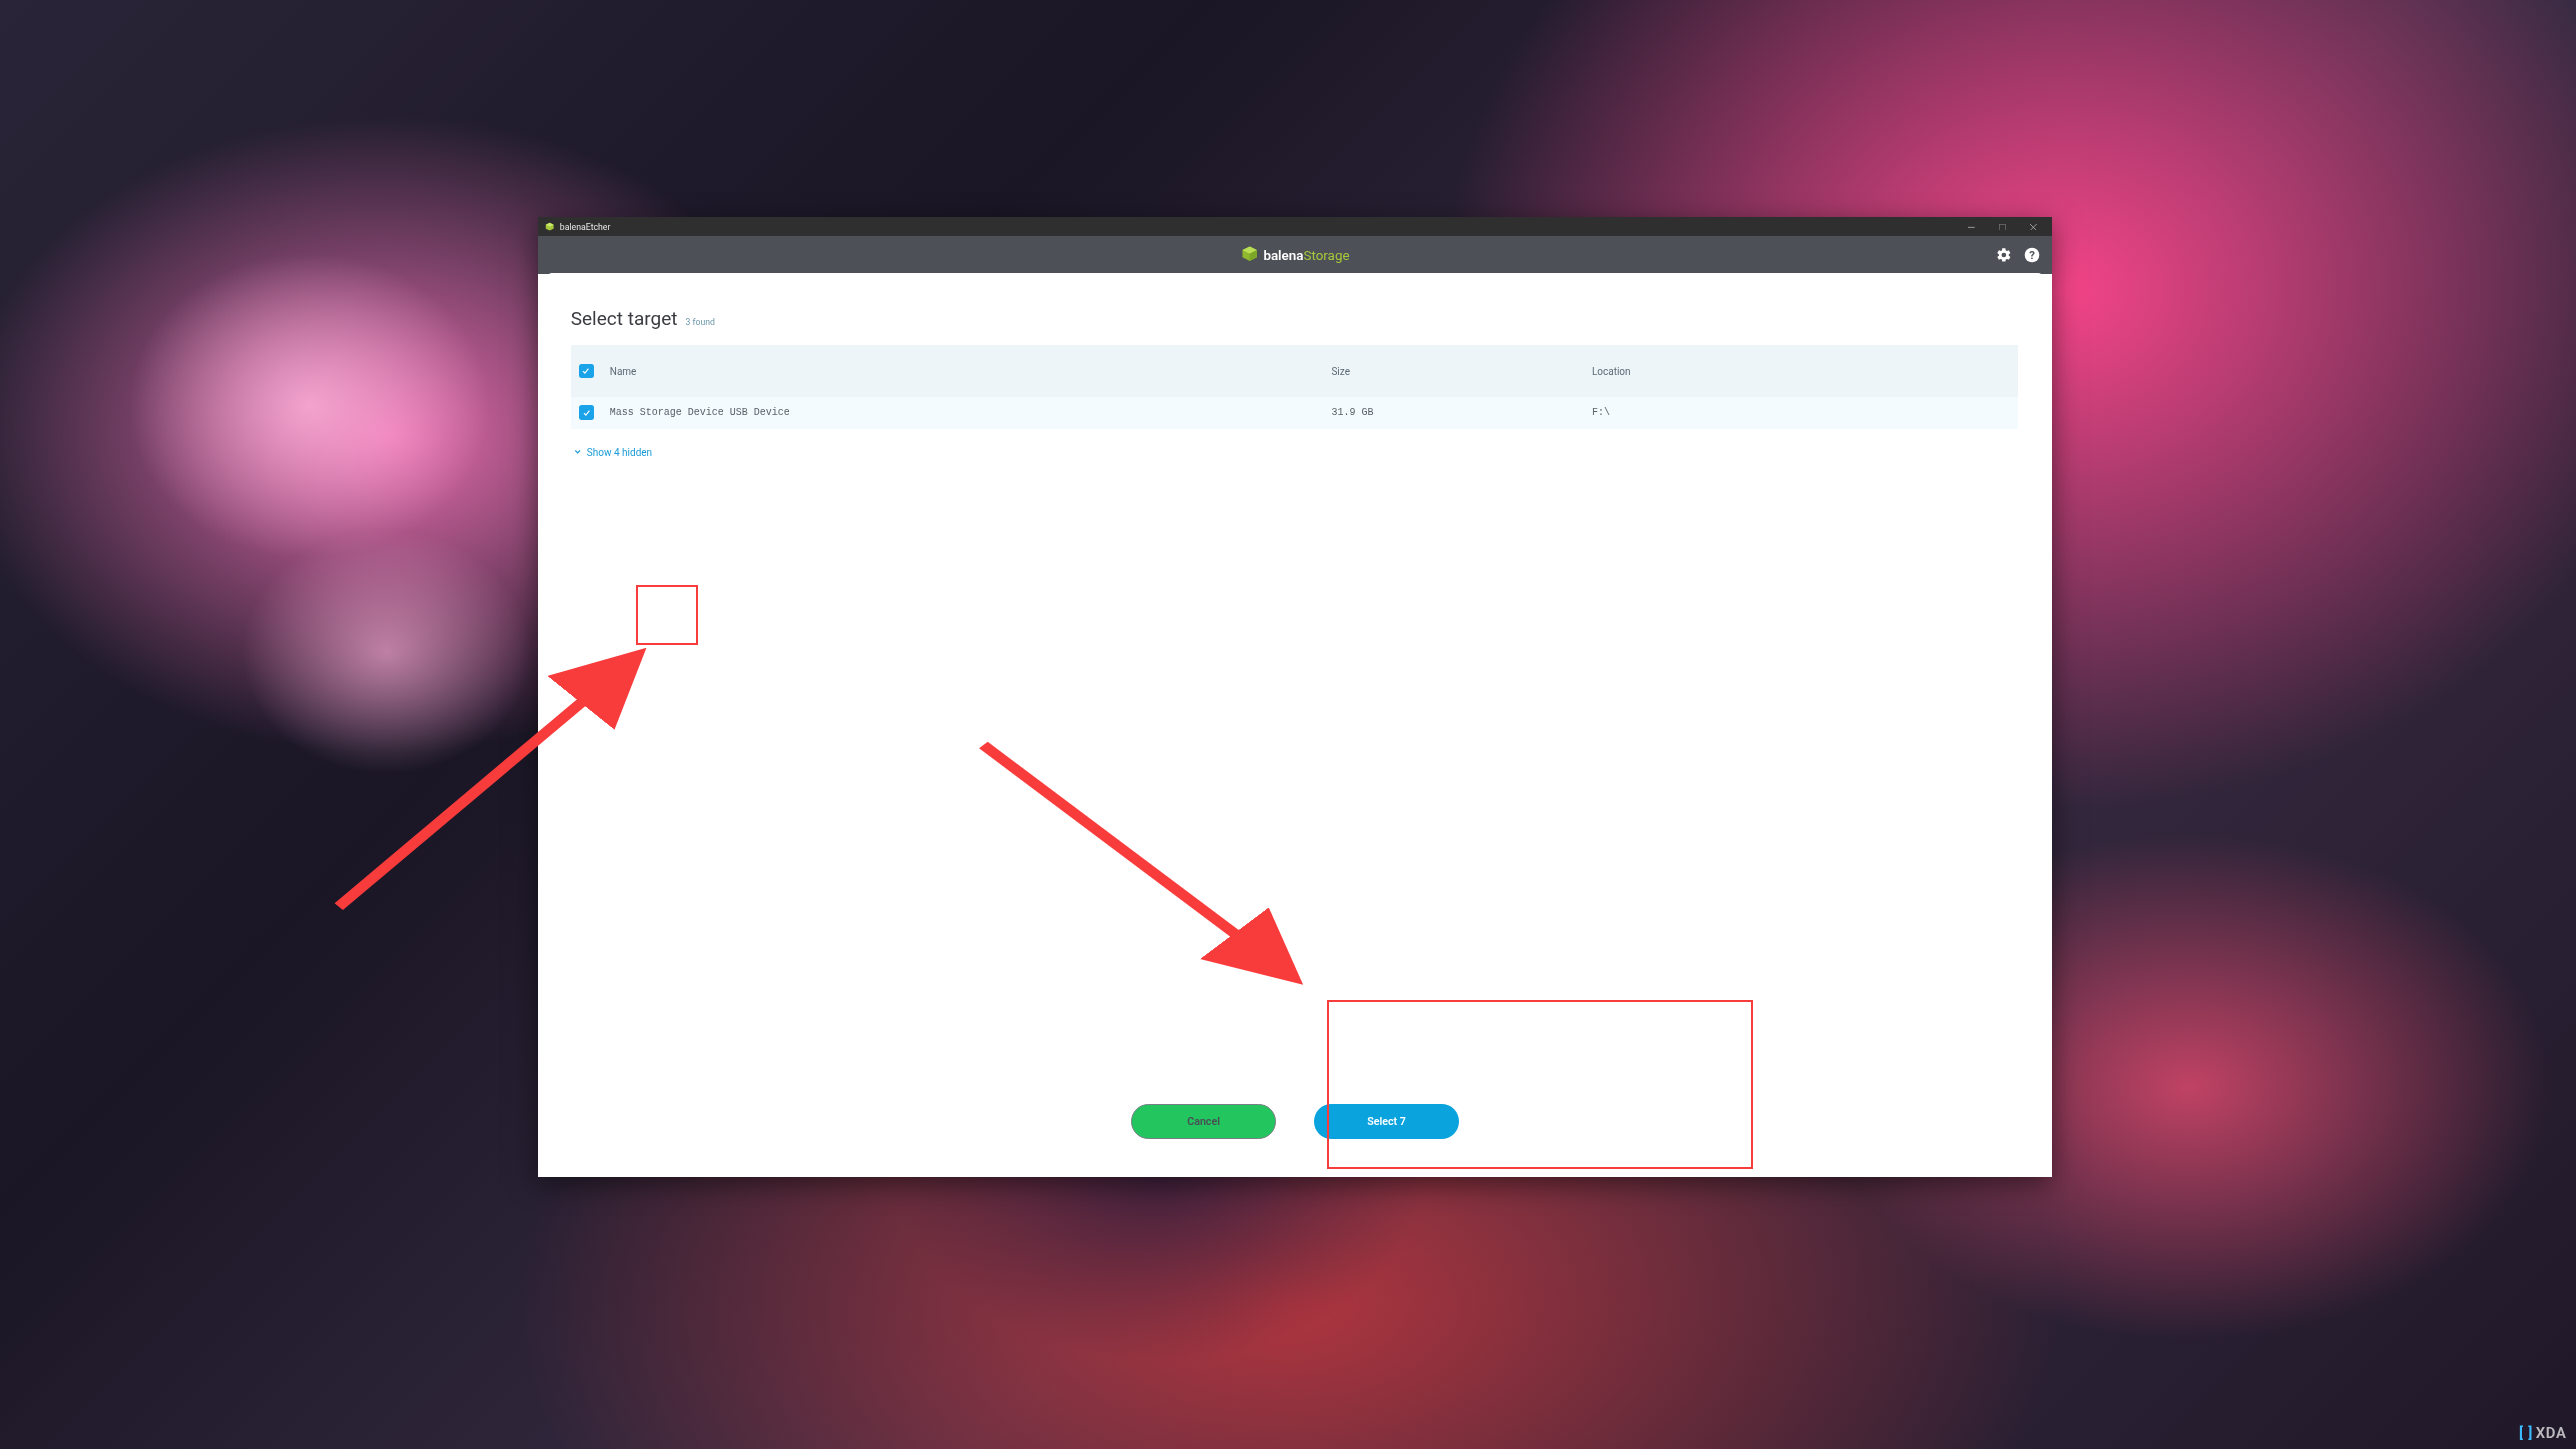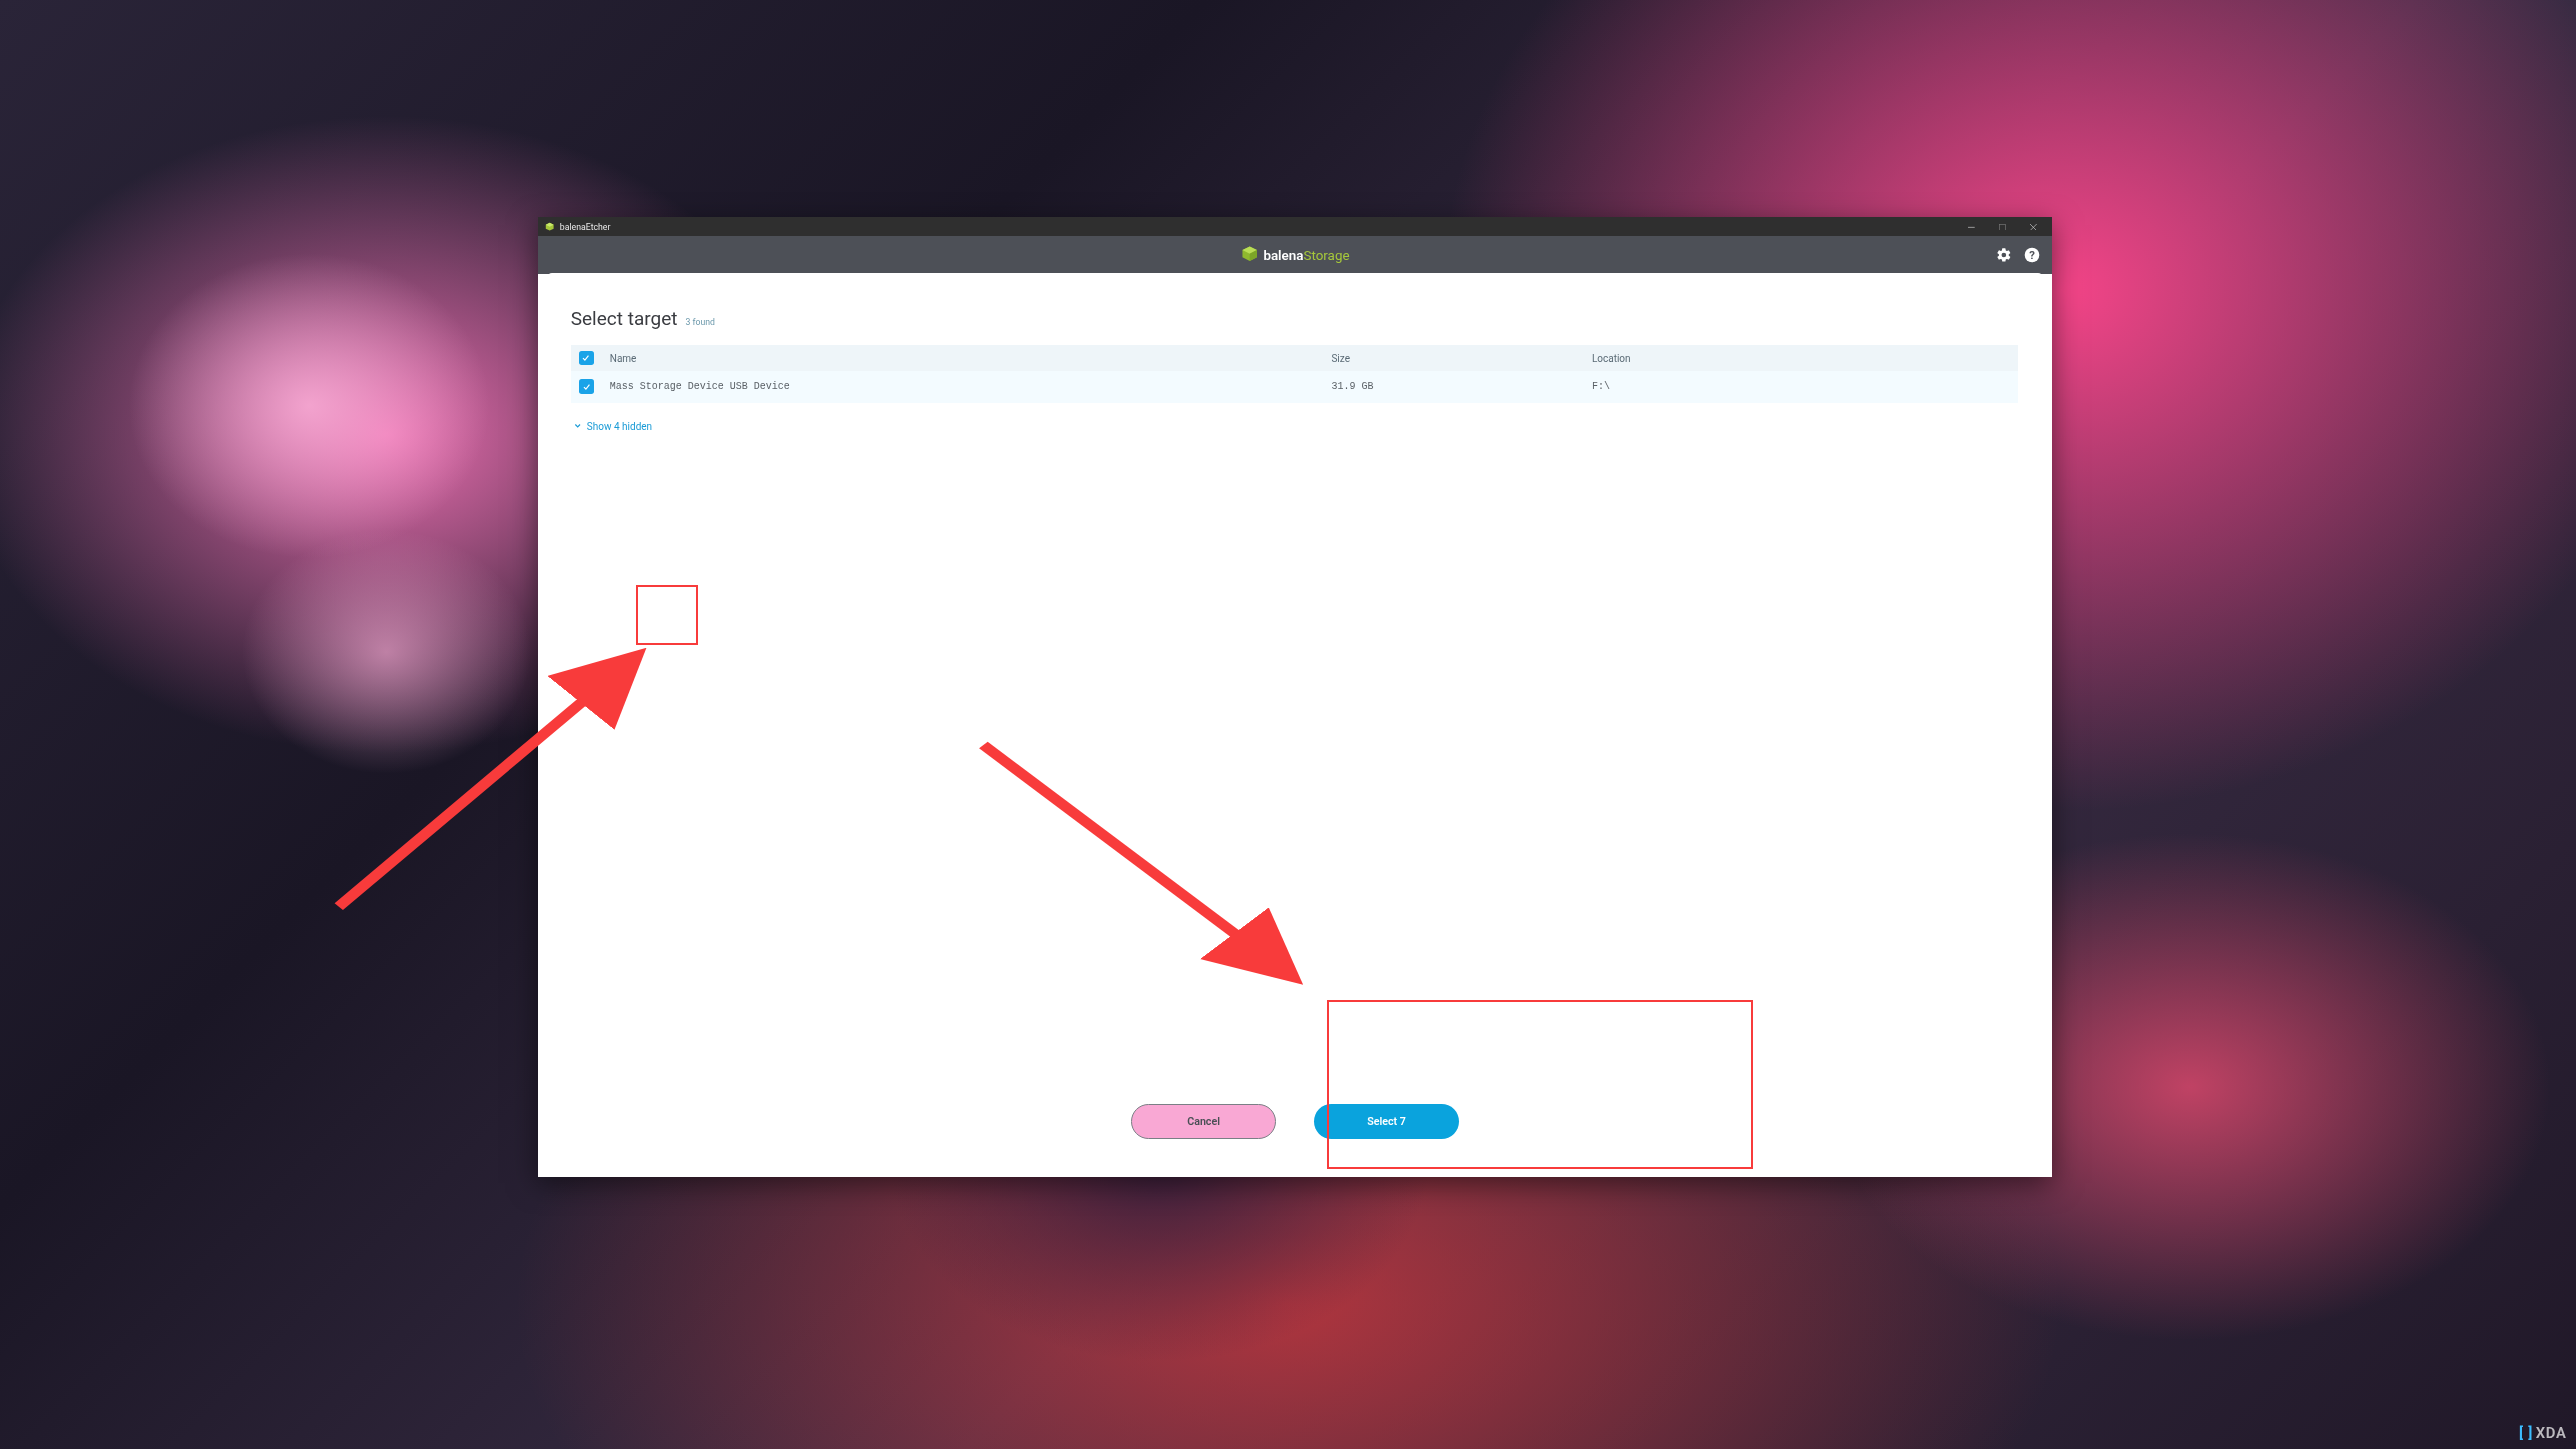--- a/index.html
+++ b/index.html
@@ -78,21 +78,21 @@
   }
 
   .panel-inner { padding: 25.5px 23px 16px; height:100%; display:flex; flex-direction:column; }
 
   .heading { display: flex; align-items: baseline; gap: 8px; margin-bottom: 14.8px; }
   .heading h1 { font-size: 19px; font-weight: 400; color: #3a3c41; margin-top: 8px; }
   .heading .count { font-size: 8.7px; color: #6b98ab; }
 
   .table { width: calc(100% - 1.3px); border-collapse: collapse; font-size: 10px; color: #5a6066; }
   .table thead th {
-    text-align: left; font-weight: 400; padding: 6px 8px;
+    text-align: left; font-weight: 400; padding: 19px 8px;
     background: #eef5f9; color: #5a6a75;
   }
   .table tbody td { padding: 8px 8px; background: #f3fbff; font-family: Liberation Mono, monospace; }
   .chk-cell { width: 31px; text-align:center; }
   .chkbox {
     width: 14.8px; height: 14.8px; border-radius: 2.7px;
     background: #1aa3e8; display: inline-flex; align-items:center; justify-content:center;
     cursor: pointer;
   }
   .chkbox svg { stroke: #fff; stroke-width: 3; fill: none; }
@@ -105,21 +105,21 @@
   .show-hidden .chev { display:inline-flex; }
 
   .spacer { flex:1; }
 
   .btn-row { display:flex; justify-content:center; gap: 38px; padding-bottom: 12px; }
   .btn {
     width: 145px; height: 35px; border-radius: 17.4px;
     display:flex; align-items:center; justify-content:center;
     font-size: 10.7px; font-weight: 600; cursor:pointer;
   }
-  .btn-outline { border: 0.7px solid #7a7f85; color: #4a4f55; background:#f9a8d4; }
+  .btn-outline { border: 0.7px solid #7a7f85; color: #4a4f55; background:#22c55e; }
   .btn-primary { background: #0aa3dd; color:#fff; border:none; }
 
   
   .annot { position: absolute; pointer-events: none; }
   .redbox { border: 2px solid #f83b3b; }
   .arrow { position:absolute; pointer-events:none; }
 
   .watermark {
     position: absolute; right: 9.4px; bottom: 6.7px;
     color: rgba(255,255,255,0.7); font-size: 14.8px; font-weight: 600;

